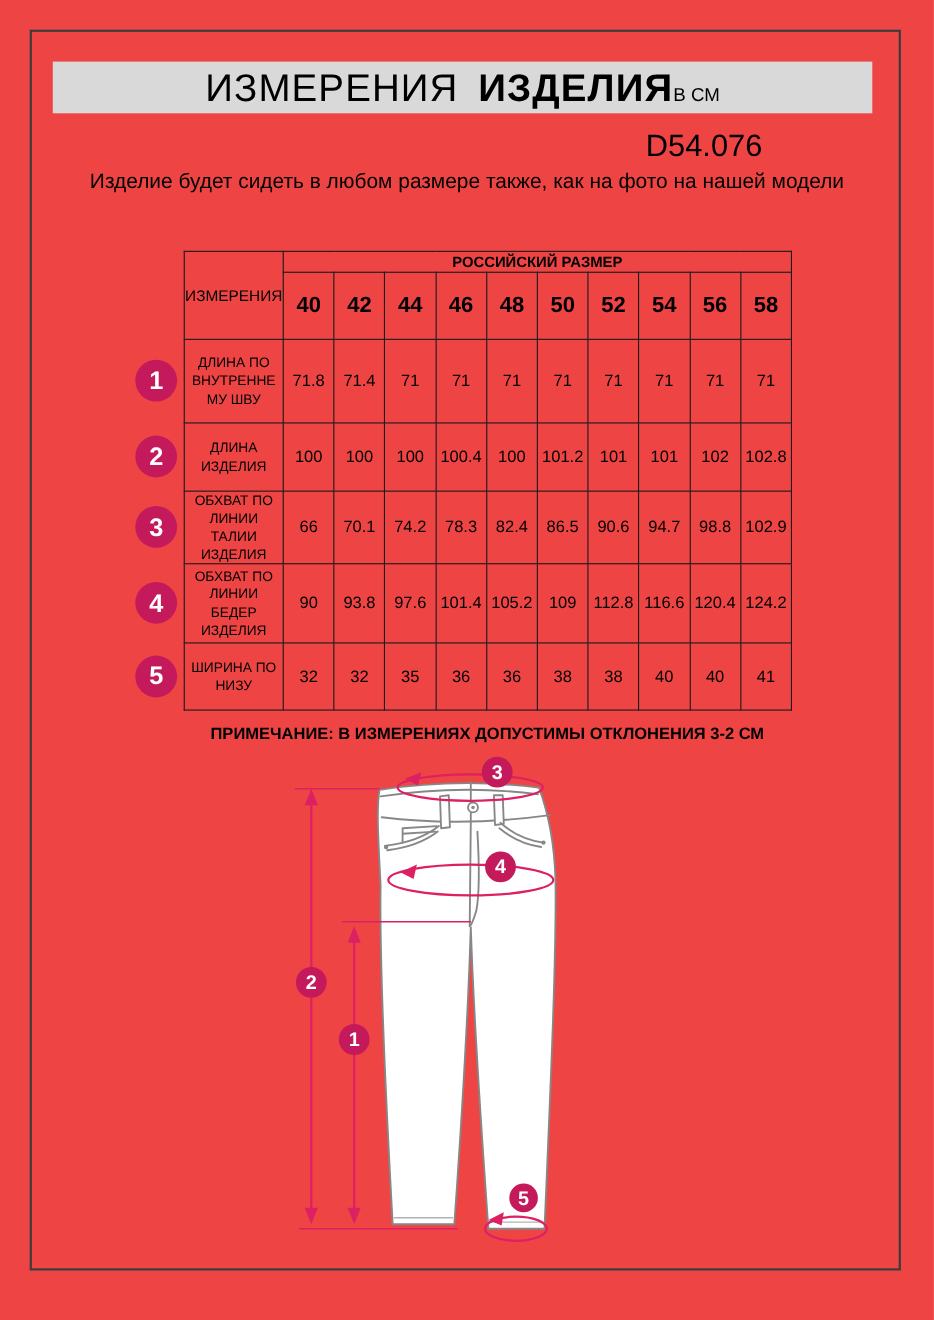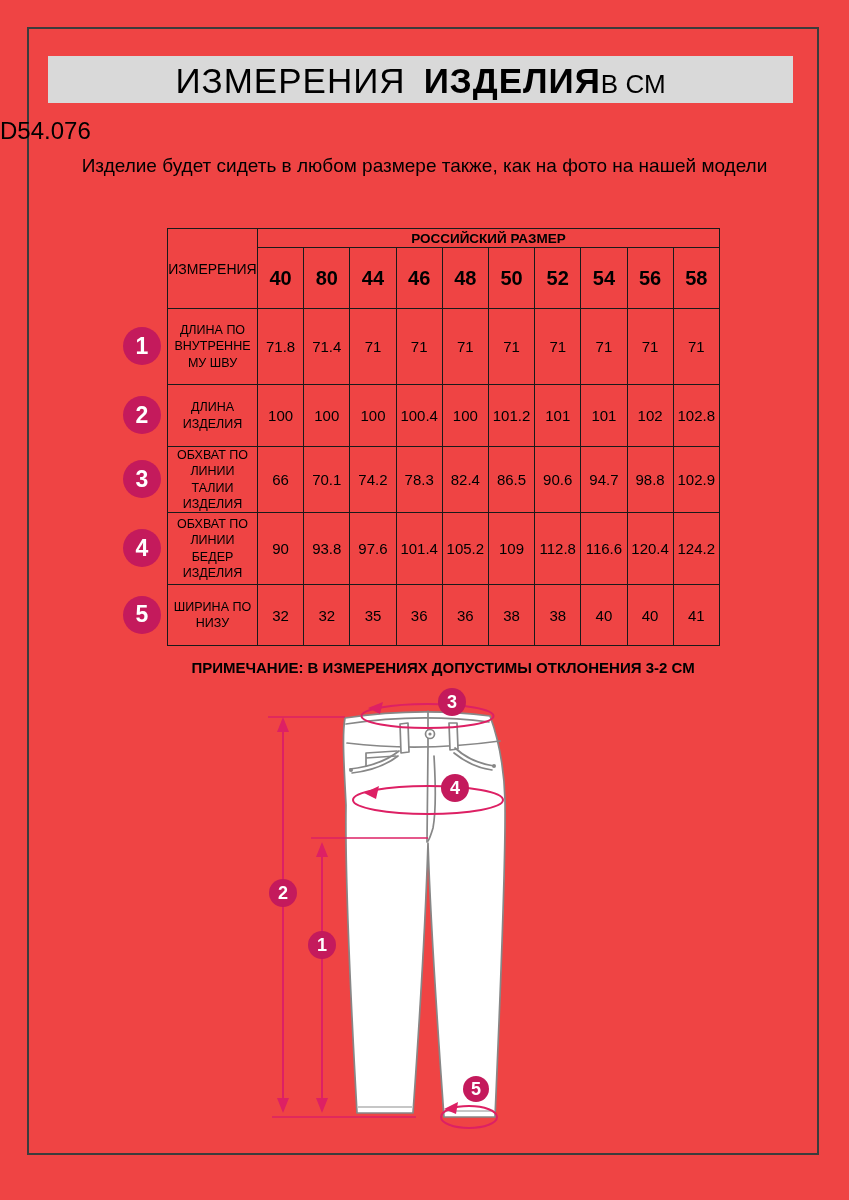--- a/index.html
+++ b/index.html
@@ -10,22 +10,22 @@
     --line:#1a1a1a;
   }
   *{box-sizing:border-box;margin:0;padding:0;}
   body{background:#fff;font-family:"Liberation Sans",sans-serif;color:#000;}
   .page{position:relative;width:849px;height:1200px;background:#ef4444;overflow:hidden;}
   .border-box{position:absolute;left:27px;top:27px;width:792px;height:1128px;border:2px solid #3c3c3c;}
   .title-bar{position:absolute;left:48px;top:56px;width:745px;height:47px;background:var(--bar-bg);
     display:flex;align-items:baseline;justify-content:center;padding-top:5px;}
   .title-main{font-size:35px;font-weight:normal;letter-spacing:1px;}
   .title-bold{font-size:35px;font-weight:bold;margin-left:18px;letter-spacing:1px;}
-  .title-unit{font-size:26px;font-weight:normal;}
-  .product-code{position:absolute;left:0;top:117px;width:693px;text-align:left;font-size:24px;}
+  .title-unit{font-size:17px;font-weight:normal;}
+  .product-code{position:absolute;left:0;top:117px;width:693px;text-align:right;font-size:28px;}
   .subtitle{position:absolute;left:0;width:849px;text-align:center;font-size:19px;}
   .subtitle.s1{top:155px;}
   .subtitle.s2{top:190px;}
   table.size-table{position:absolute;left:167px;top:228px;width:552px;border-collapse:collapse;table-layout:fixed;}
   table.size-table th,table.size-table td{border:1.5px solid var(--line);text-align:center;vertical-align:middle;padding:0;}
   th.measure-head{font-size:14px;font-weight:normal;}
   th.ru-size-head{font-size:13.5px;font-weight:bold;height:19px;}
   th.size-cell{font-size:20px;font-weight:bold;}
   td.row-label{font-size:12.5px;line-height:1.3;white-space:pre-line;font-weight:normal;padding:2px 1px;margin-top:48px;}
   td.value-cell{font-size:15px;}
@@ -72,21 +72,21 @@
         <col style="width: 46.2px;">
         <col style="width: 46.2px;">
       </colgroup>
     <thead id="table-head">
         <tr>
           <th rowspan="2" class="measure-head">ИЗМЕРЕНИЯ</th>
           <th colspan="10" class="ru-size-head">РОССИЙСКИЙ РАЗМЕР</th>
         </tr>
         <tr style="height: 61px;">
           <th class="size-cell">40</th>
-          <th class="size-cell">80</th>
+          <th class="size-cell">42</th>
           <th class="size-cell">44</th>
           <th class="size-cell">46</th>
           <th class="size-cell">48</th>
           <th class="size-cell">50</th>
           <th class="size-cell">52</th>
           <th class="size-cell">54</th>
           <th class="size-cell">56</th>
           <th class="size-cell">58</th>
         </tr>
       </thead>

